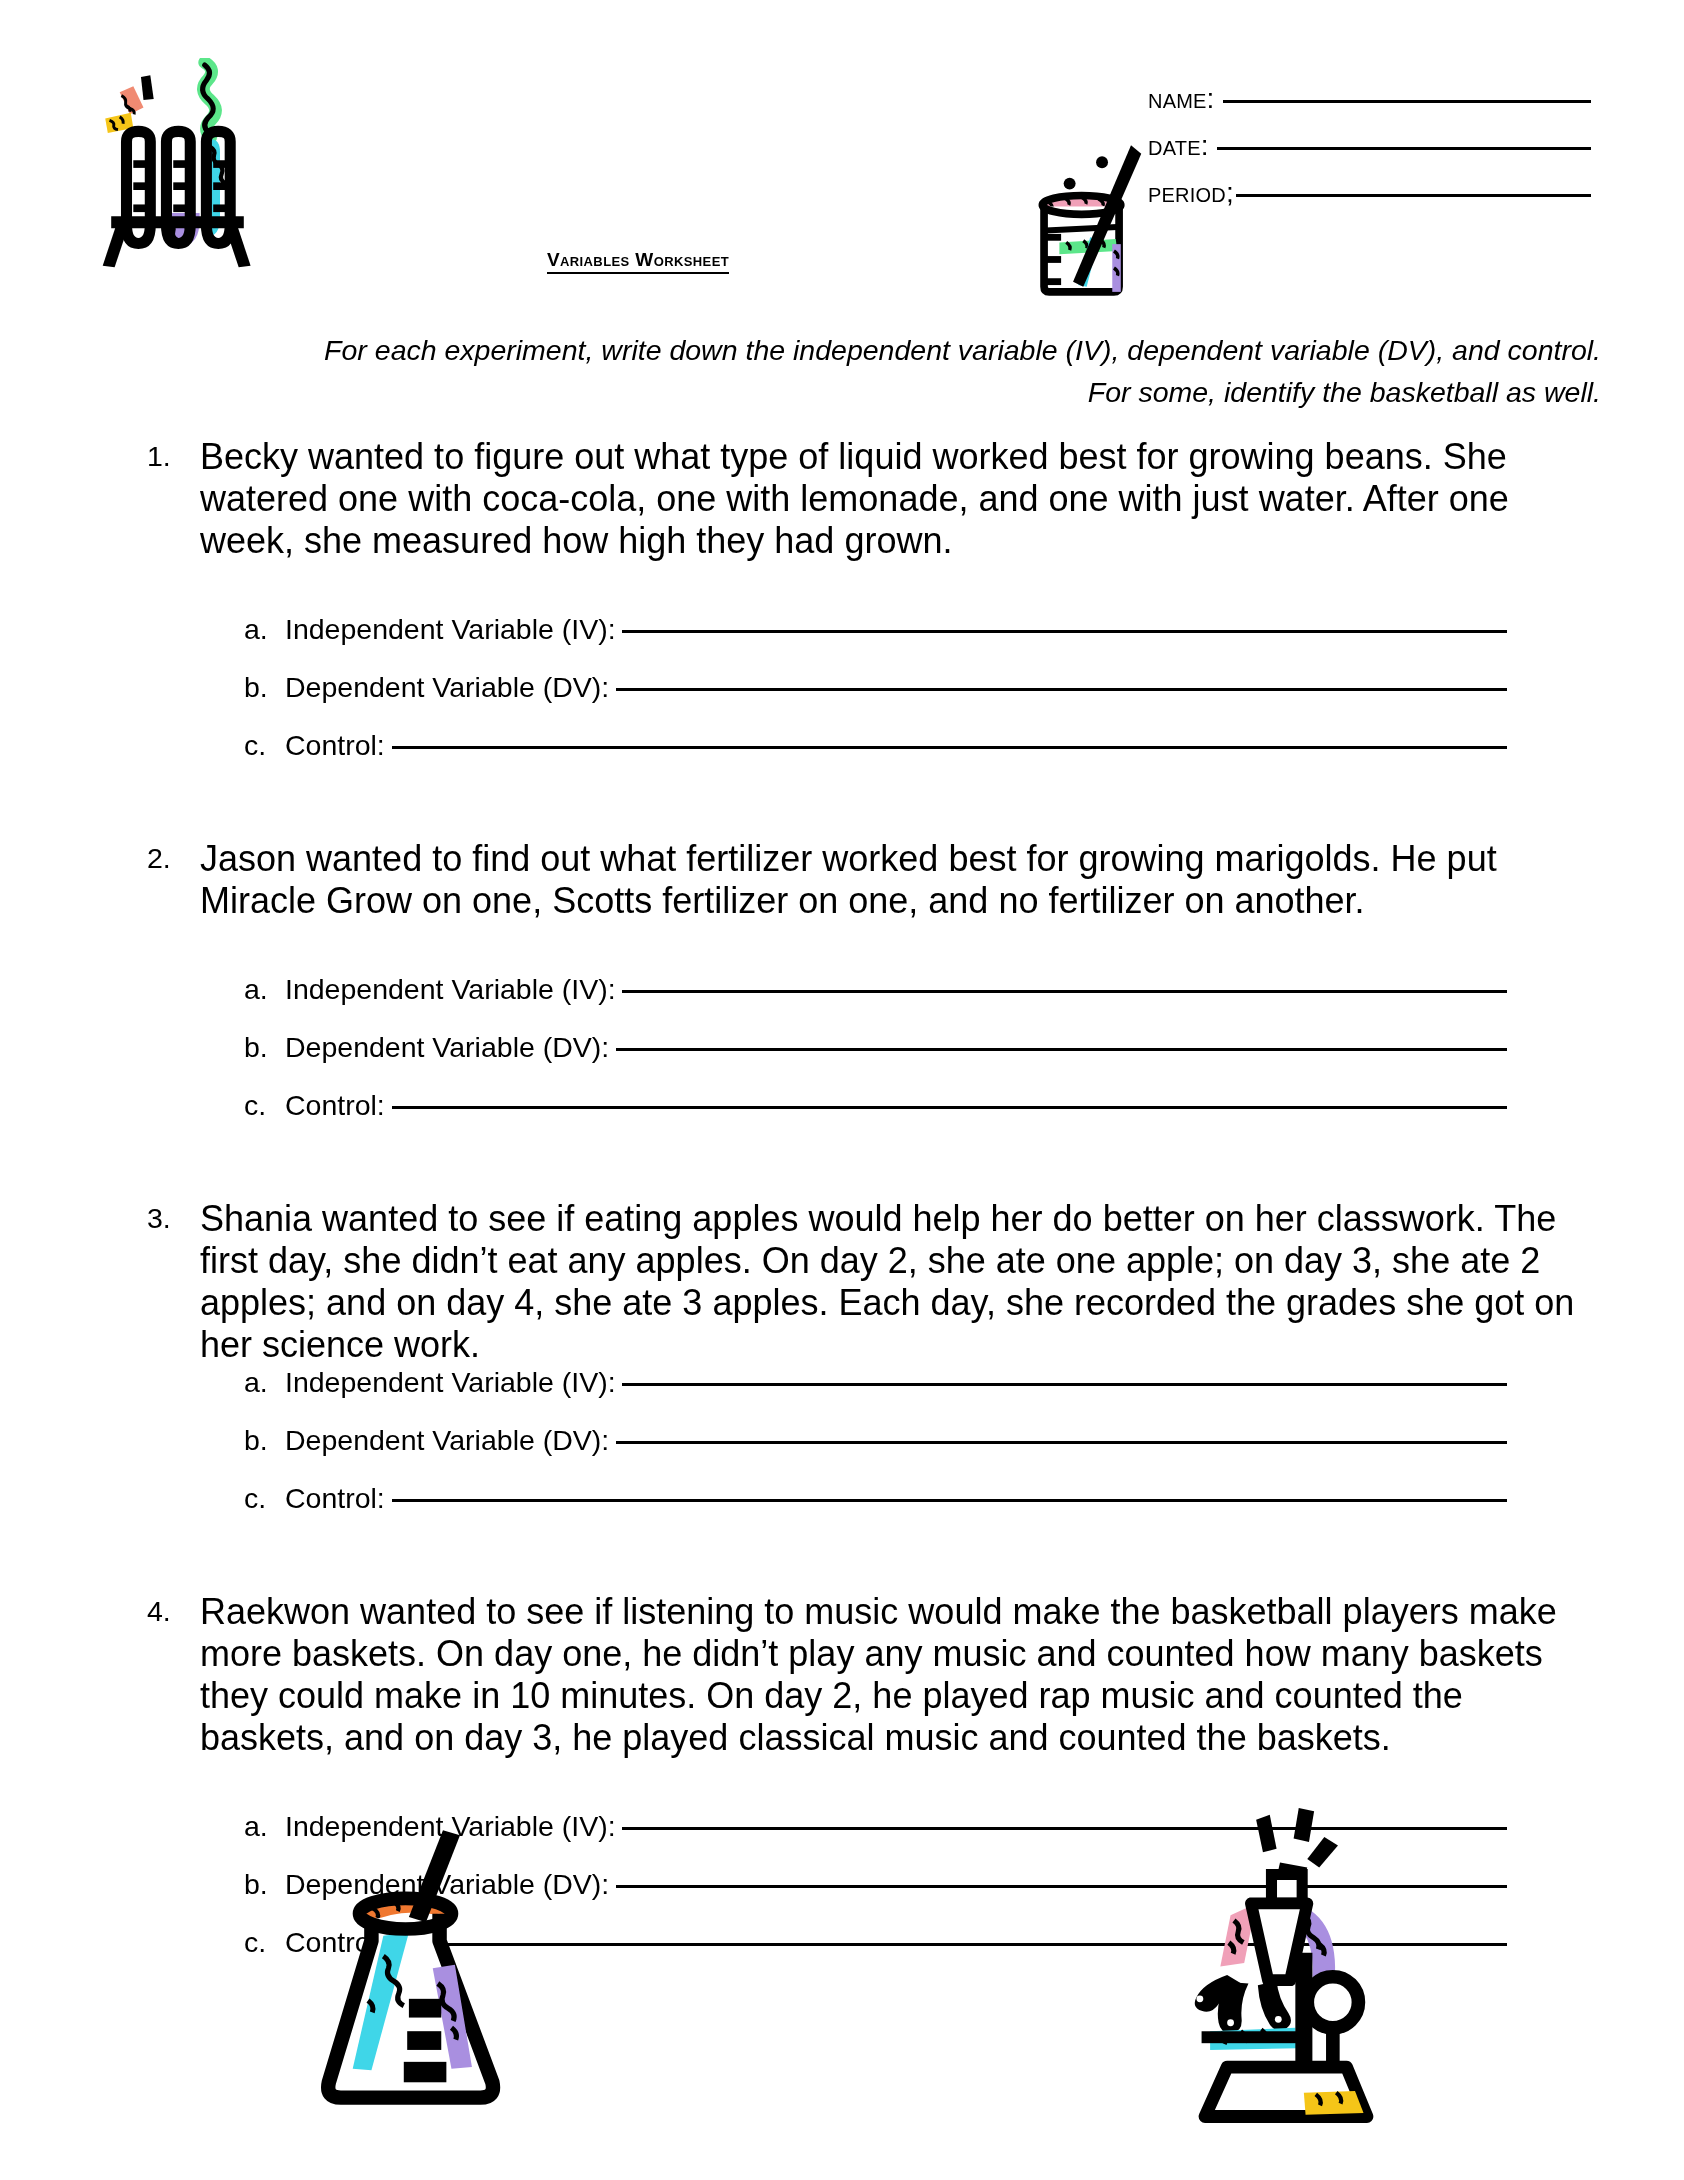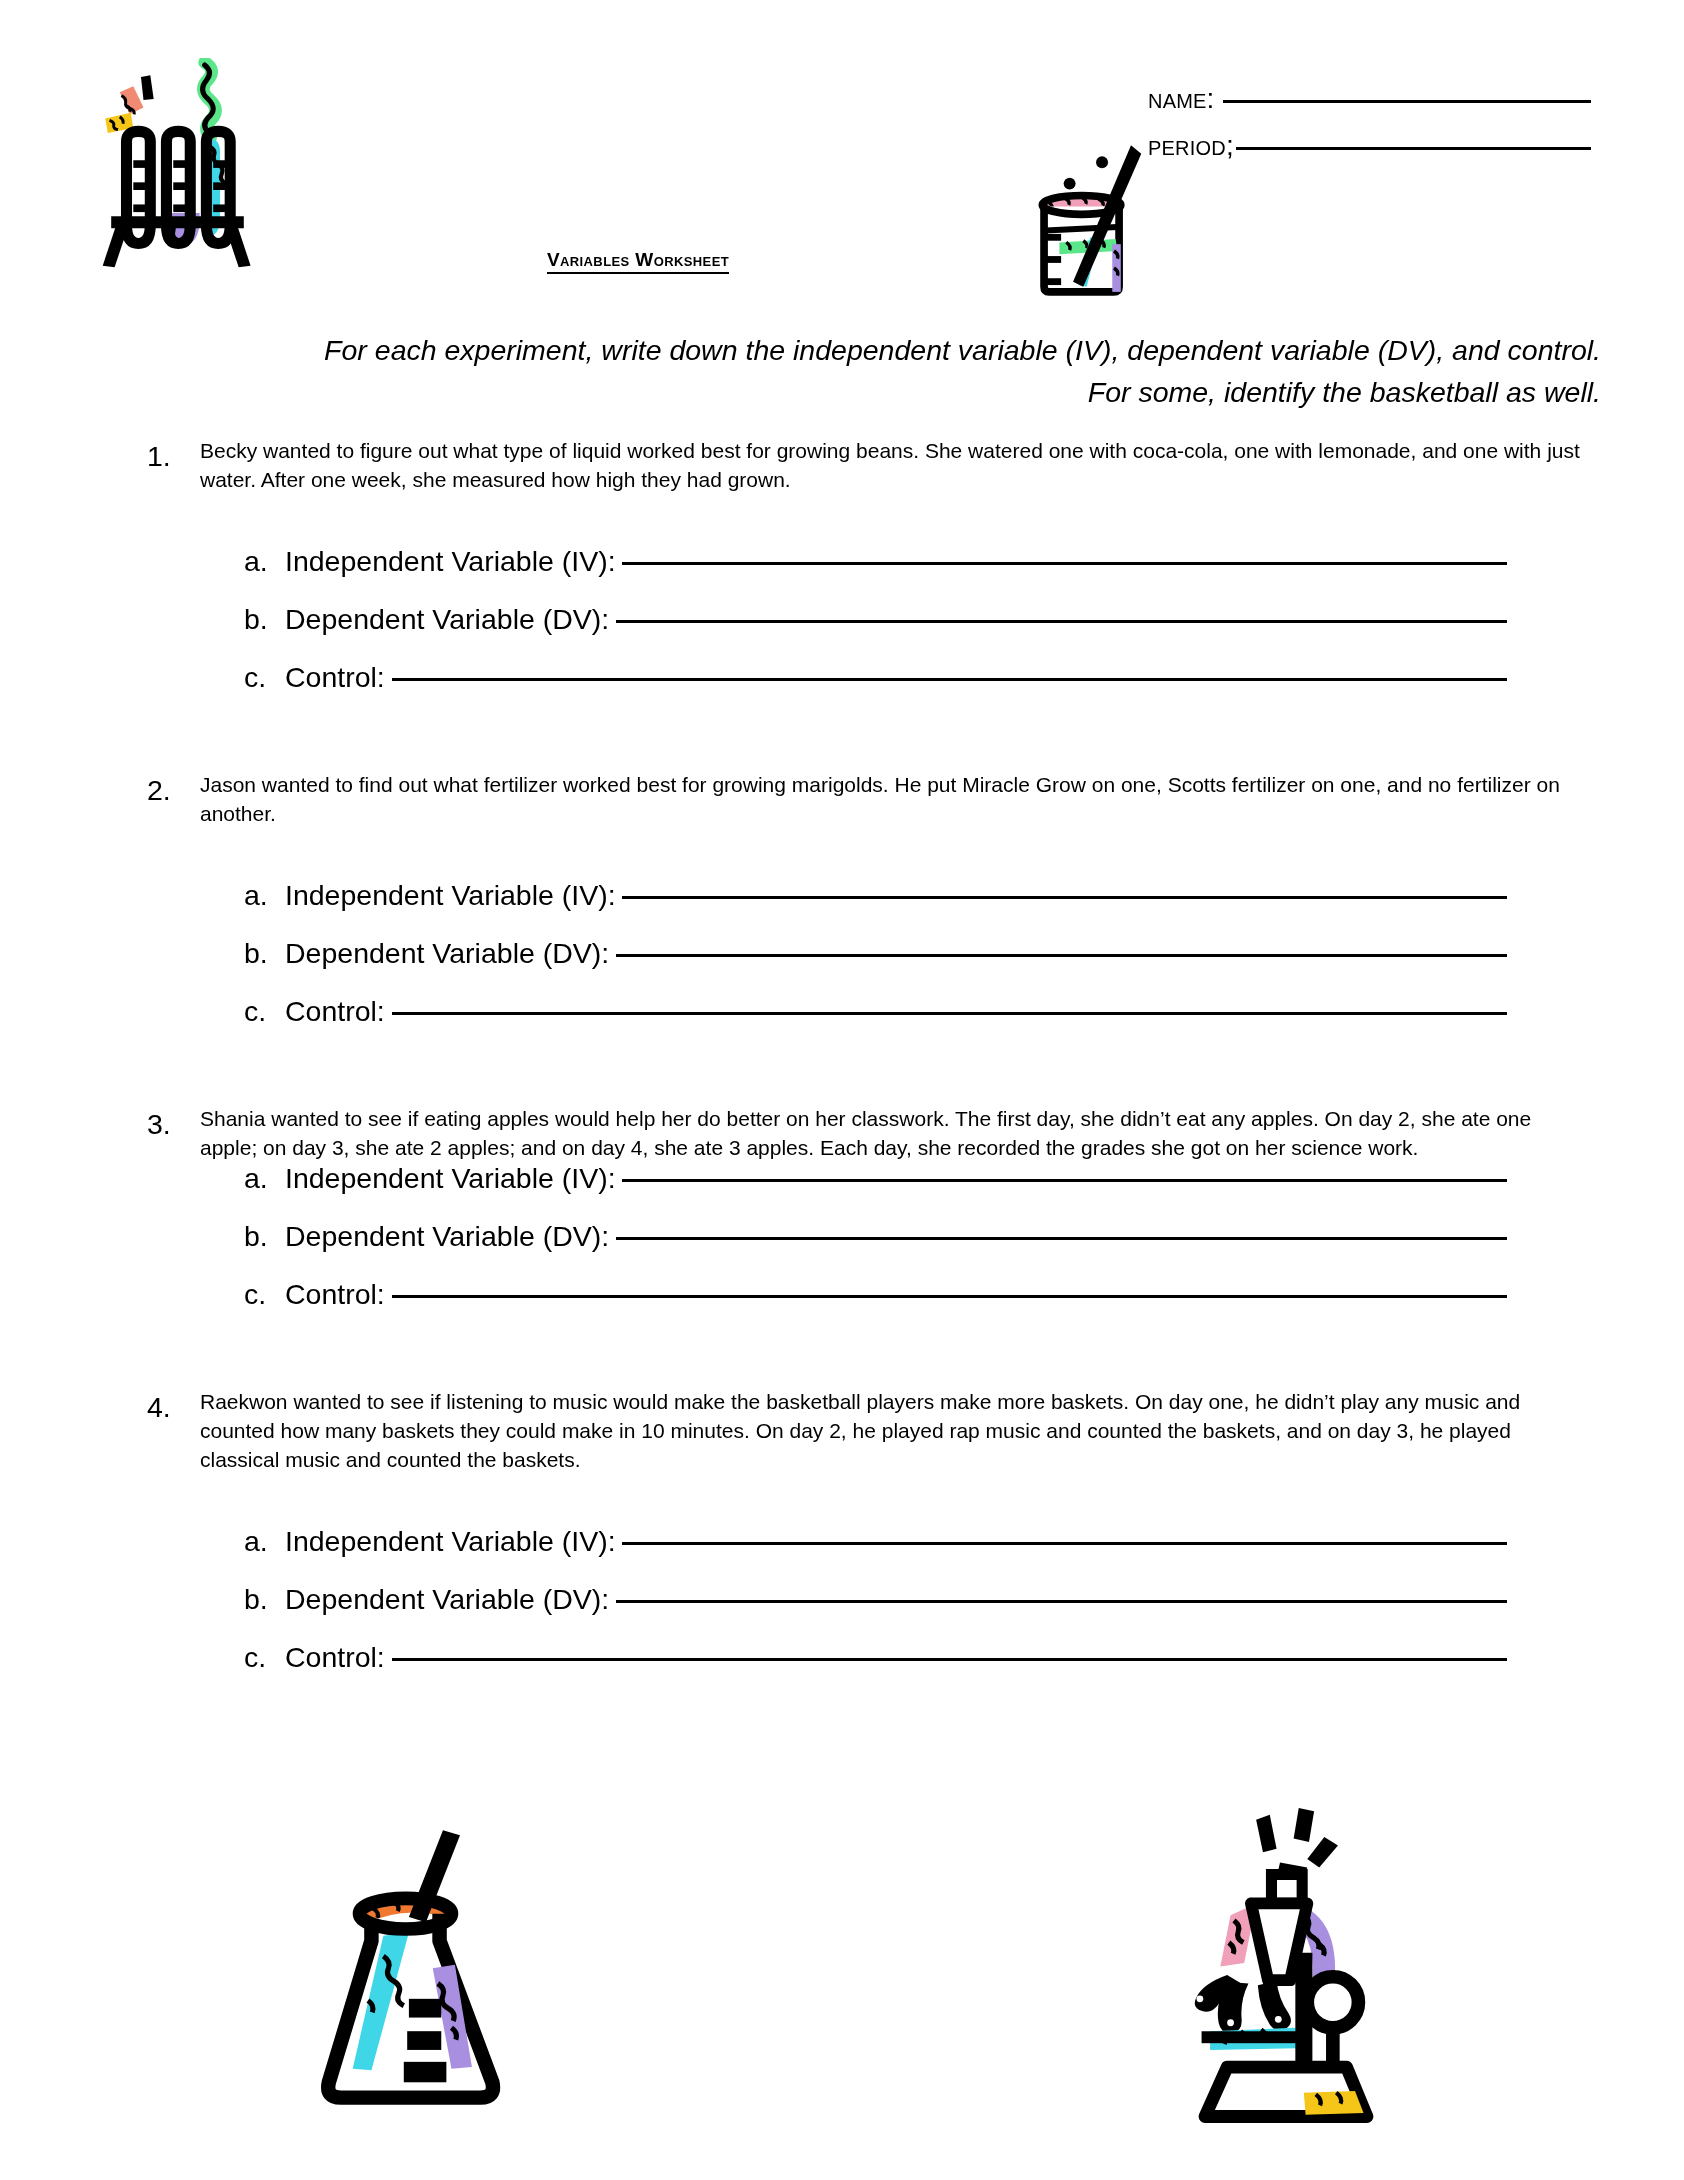--- a/index.html
+++ b/index.html
@@ -120,22 +120,22 @@
     padding-right: 101px;
   }
   .q-num {
     width: 53px;
     flex: 0 0 53px;
     font-size: 28.5px;
     line-height: 41px;
   }
   .q-text {
     flex: 1;
-    font-size: 21px;
-    line-height: 29px;
+    font-size: 36px;
+    line-height: 42px;
     text-align: left;
   }
   .subitems {
     padding-left: 244px;
     padding-right: 101px;
   }
   .subitem {
     display: flex;
     align-items: baseline;
     font-size: 28.5px;
@@ -265,20 +265,24 @@
 
         <path d="M30 112 L114 108" stroke="#000" stroke-width="7" fill="none"></path>
       </svg>
     </div>
 
     <div class="namefields">
       <div class="field-row">
         <span class="field-label smallcaps">Name:</span>
         <span class="field-line"></span>
       </div>
+      <div class="field-row">
+        <span class="field-label smallcaps">Date:</span>
+        <span class="field-line"></span>
+      </div>
       <div class="field-row period">
         <span class="field-label smallcaps">Period;</span>
         <span class="field-line"></span>
       </div>
     </div>
 
     <div class="doc-title">
       <span>Variables Worksheet</span>
     </div>
   </div>

